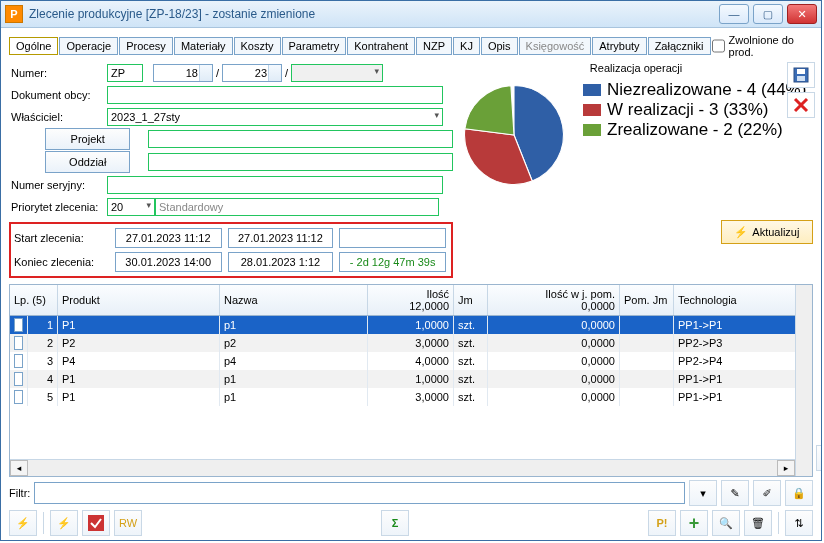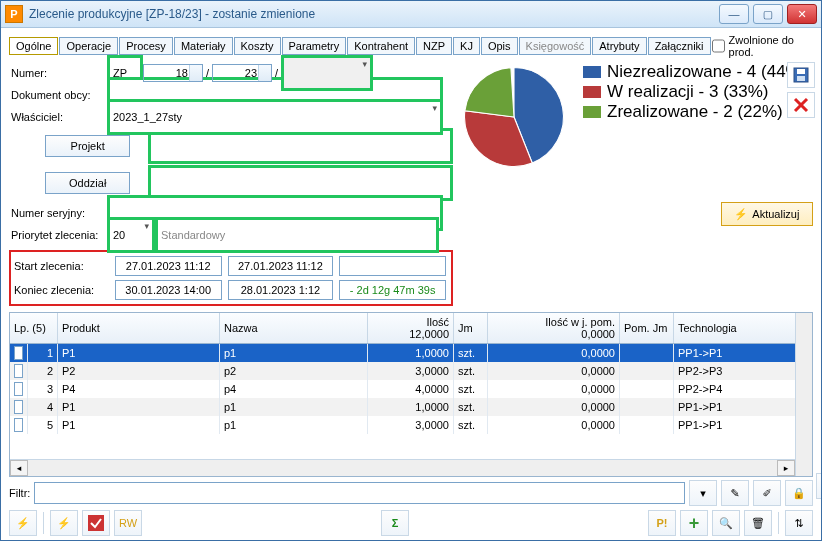--- a/index.html
+++ b/index.html
@@ -13,21 +13,21 @@
 .body{flex:1;padding:6px 8px 4px 8px;display:flex;flex-direction:column;position:relative;overflow:hidden}
 .tabrow{display:flex;align-items:center;gap:0;margin-bottom:4px}
 .tab{border:1px solid #7aa3c9;padding:2px 6px;background:#f2f7fc;margin-right:1px;color:#000;user-select:none}
 .tab.active{border-color:#b59a00;background:#fff}
 .tab.dis{color:#888}
 .free-prod{margin-left:auto;display:flex;gap:4px}
 .gen-form{display:flex;gap:6px}
 .left-form{width:444px}
 .row{display:flex;align-items:center;height:22px;margin-bottom:0}
 .lbl{width:96px;padding-left:2px}
-.txt{border:3px solid #22c55e;height:18px;background:#fff;box-sizing:border-box;padding:15px 3px;display:flex;align-items:center}
+.txt{border:1px solid #22c55e;height:18px;background:#fff;box-sizing:border-box;padding:0 3px;display:flex;align-items:center}
 .spin{width:60px;border:1px solid #7aa3c9;height:18px;display:flex;align-items:center;justify-content:flex-end;padding:0 14px 0 3px;position:relative;box-sizing:border-box}
 .spin::after{content:"";position:absolute;right:0;top:0;bottom:0;width:12px;border-left:1px solid #bcd3e8;background:linear-gradient(#f4f9fe,#e0ecf7)}
 .combo{position:relative}
 .combo::after{content:"▾";position:absolute;right:3px;top:1px;color:#555;font-size:9px}
 .btn{border:1px solid #7aa3c9;height:20px;padding:0 10px;background:linear-gradient(#fdfdfd,#eaf2fa);display:flex;align-items:center;justify-content:center}
 .proj-row{display:flex;gap:18px;align-items:center;margin-bottom:1px}
 .proj-row .btn{width:70px}
 .red-box{border:2px solid #d22; margin-top:4px; padding:2px 2px 2px 2px}
 .red-box table{border-collapse:collapse;width:100%}
 .red-box th{font-weight:normal;text-align:center;height:18px}
@@ -99,21 +99,21 @@
         <input type="checkbox" style=""> 
           <span>Zwolnione do prod.</span>
       </label>
     </div>
 
     <div class="gen-form">
       <div class="left-form">
         <div class="row">
           <div class="lbl">Numer:</div>
           <div class="txt" style="width:36px">ZP</div>
-          <div class="spin" style="margin-left:0">
+          <div class="spin" style="margin-left:10px">
               <span>18</span>
             </div>
           <div style="padding:0 3px">/</div>
           <div class="spin">
               <span>23</span>
             </div>
           <div style="padding:0 3px">/</div>
           <div class="txt combo" style="width:92px;background:#f0f0f0"></div>
         </div>
         <div class="row">
@@ -213,20 +213,21 @@
               <rect x="4" y="2" width="8" height="5" fill="#fff"></rect>
               <rect x="4" y="9" width="8" height="5" fill="#cfe0f4"></rect>
             </svg>
         </div>
         <div class="save-ico" style="top:30px">
           <svg width="16" height="16">
               <line x1="2" y1="2" x2="14" y2="14" stroke="#d22" stroke-width="3"></line>
               <line x1="14" y1="2" x2="2" y2="14" stroke="#d22" stroke-width="3"></line>
             </svg>
         </div>
+        <div class="lbl2">Realizacja operacji</div>
         <div class="pie-wrap">
           <svg class="pie" viewBox="0 0 100 100" id="pie">
               <path d="M50 50 L50 5 A45 45 0 0 1 66.5656048708105 91.83994186497131 Z" fill="#2f5fa6" stroke="#fff"></path>
               <path d="M50 50 L66.5656048708105 91.83994186497131 A45 45 0 0 1 5.354838440848496 44.360004489606325 Z" fill="#b83a3a" stroke="#fff"></path>
               <path d="M50 50 L5.354838440848496 44.360004489606325 A45 45 0 0 1 47.174426621180864 5.088797220727777 Z" fill="#6aa038" stroke="#fff"></path>
             </svg>
           <div class="legend" id="legend">
               <div class="item">
                 <div class="sw" style="background:#2f5fa6"></div>
                 <span>Niezrealizowane - 4 (44%)</span>

